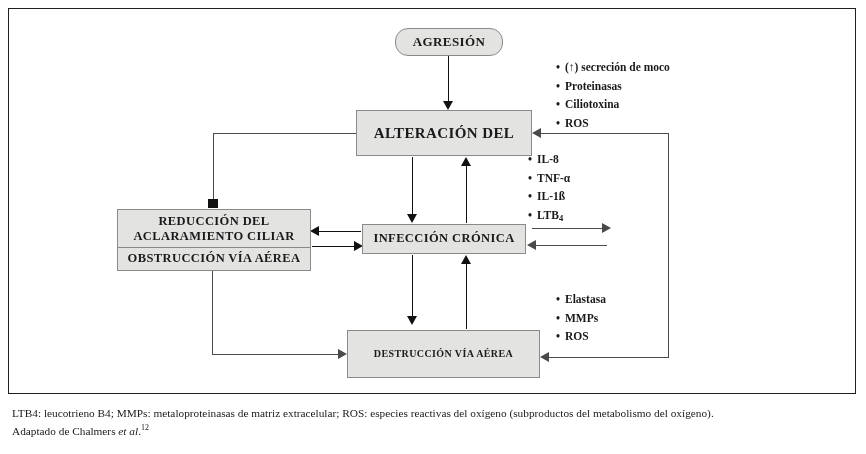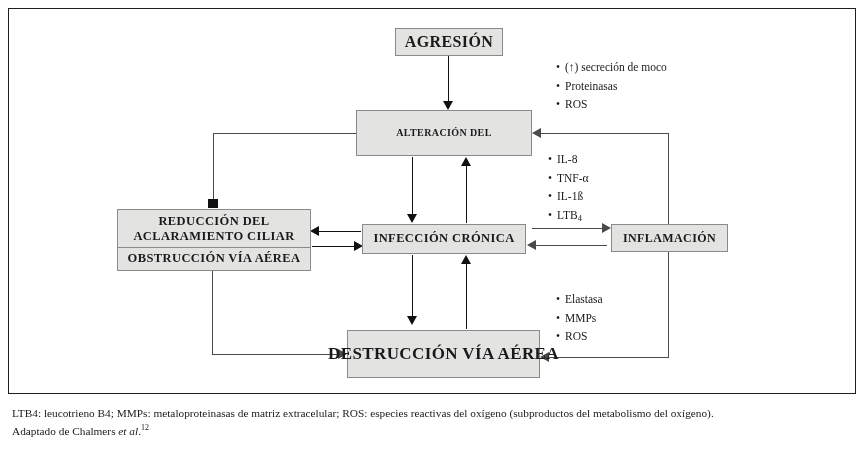--- a/index.html
+++ b/index.html
@@ -9,47 +9,47 @@
   
   #frame{position:absolute;left:8px;top:8px;width:848px;height:386px;border:1px solid #231f20;box-sizing:border-box;background:#fff;}
 
   
   .node{position:absolute;box-sizing:border-box;background:#e3e3e2;border:1px solid #8a8a8a;
         display:flex;flex-direction:column;align-items:center;justify-content:center;
         font-family:"Liberation Serif",serif;font-weight:bold;color:#1a1a1a;
         letter-spacing:.4px;text-align:center;z-index:6;}
   .node .ln{display:block;line-height:1.22;white-space:nowrap;}
 
-  #n-agresion{left:395px;top:28px;width:108px;height:28px;font-size:16px;}
-  #n-epitelio{left:356px;top:110px;width:176px;height:46px;font-size:10px;}
+  #n-agresion{left:395px;top:28px;width:108px;height:28px;font-size:13px;border-radius:13px;}
+  #n-epitelio{left:356px;top:110px;width:176px;height:46px;font-size:15px;}
   #n-reduccion{left:117px;top:209px;width:194px;height:62px;font-size:12.5px;}
   #n-reduccion .sep{width:100%;height:1px;background:#8a8a8a;margin:3px 0;}
   #n-infeccion{left:362px;top:224px;width:164px;height:30px;font-size:12.5px;}
   #n-inflamacion{left:611px;top:224px;width:117px;height:28px;font-size:12px;}
-  #n-destruccion{left:347px;top:330px;width:193px;height:48px;font-size:17px;}
+  #n-destruccion{left:347px;top:330px;width:193px;height:48px;font-size:10px;}
 
   
   .ln-h{position:absolute;height:0;border-top:1.4px solid #4a4a4a;z-index:2;}
   .ln-v{position:absolute;width:0;border-left:1.4px solid #4a4a4a;z-index:2;}
   .ln-h.dark,.ln-v.dark{border-color:#111;}
   .ah{position:absolute;width:0;height:0;z-index:3;}
   .ah.down{border-left:5px solid transparent;border-right:5px solid transparent;border-top:9px solid #111;}
   .ah.up{border-left:5px solid transparent;border-right:5px solid transparent;border-bottom:9px solid #111;}
   .ah.left{border-top:5px solid transparent;border-bottom:5px solid transparent;border-right:9px solid #4a4a4a;}
   .ah.right{border-top:5px solid transparent;border-bottom:5px solid transparent;border-left:9px solid #4a4a4a;}
   .ah.dark{border-right-color:#111;border-left-color:#111;}
   .ah.left.dark{border-right-color:#111;}
   .ah.right.dark{border-left-color:#111;}
 
   
-  .notes{position:absolute;font-family:"Liberation Serif",serif;font-size:11.5px;color:#1a1a1a;z-index:5;}
+  .notes{position:absolute;font-family:"Liberation Serif",serif;font-size:11.5px;color:#1a1a1a;z-index:5;font-weight:bold;}
   .notes div{line-height:1.62;white-space:nowrap;}
   .notes .b{display:inline-block;width:9px;}
   #notes1{left:556px;top:58px;}
-  #notes2{left:548px;top:150px;}
+  #notes2{left:528px;top:150px;}
   #notes3{left:556px;top:290px;}
   sub{font-size:8.5px;vertical-align:-2px;}
 
   
   #foot{position:absolute;left:12px;top:404px;width:846px;font-family:"Liberation Serif",serif;
         font-size:11.3px;color:#1a1a1a;line-height:1.62;}
   #foot i{}
   #foot sup{font-size:8px;vertical-align:super;}
 </style>
 </head>
@@ -114,31 +114,29 @@
     <span class="ln">INFECCIÓN CRÓNICA</span>
   </div>
 
   <div class="node" id="n-reduccion">
     <span class="ln">REDUCCIÓN DEL</span>
     <span class="ln">ACLARAMIENTO CILIAR</span>
     <span class="sep"></span>
     <span class="ln">OBSTRUCCIÓN VÍA AÉREA</span>
   </div>
 
-  <div class="node" id="n-inflamacion">
-    <span class="ln">INFLAMACIÓN</span>
-  </div>
 
   <div class="node" id="n-destruccion">
     <span class="ln">DESTRUCCIÓN VÍA AÉREA</span>
   </div>
 
   <div class="notes" id="notes1">
     <div><span class="b">•</span><span>(↑) secreción de moco</span></div>
     <div><span class="b">•</span><span>Proteinasas</span></div>
+    <div><span class="b">•</span><span>Ciliotoxina</span></div>
     <div><span class="b">•</span><span>ROS</span></div>
   </div>
 
   <div class="notes" id="notes2">
     <div><span class="b">•</span><span>IL-8</span></div>
     <div><span class="b">•</span><span>TNF-α</span></div>
     <div><span class="b">•</span><span>IL-1ß</span></div>
     <div><span class="b">•</span><span id="ltb4">LTB<sub>4</sub></span></div>
   </div>
 

